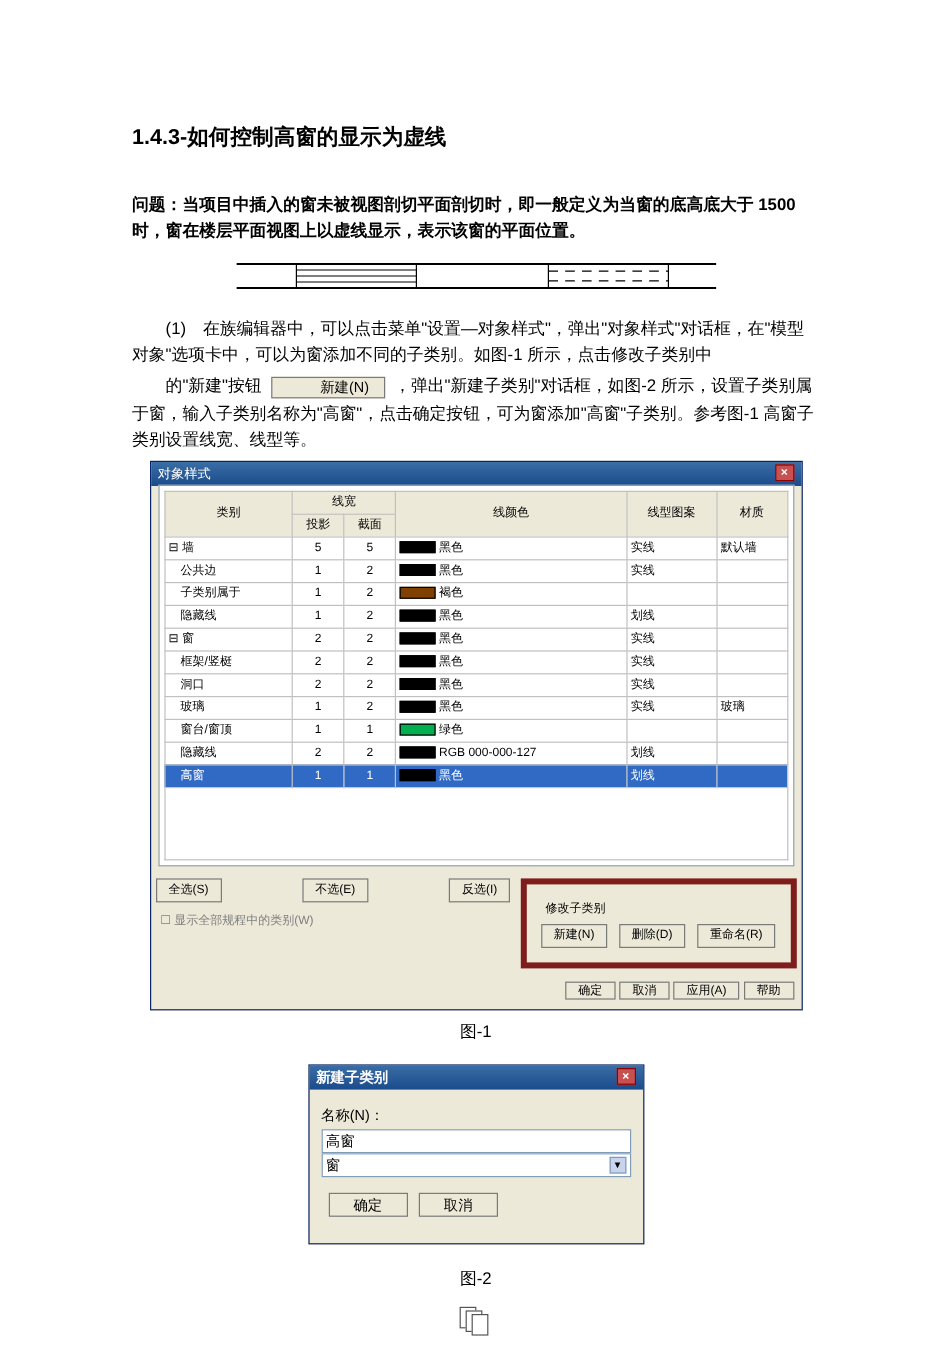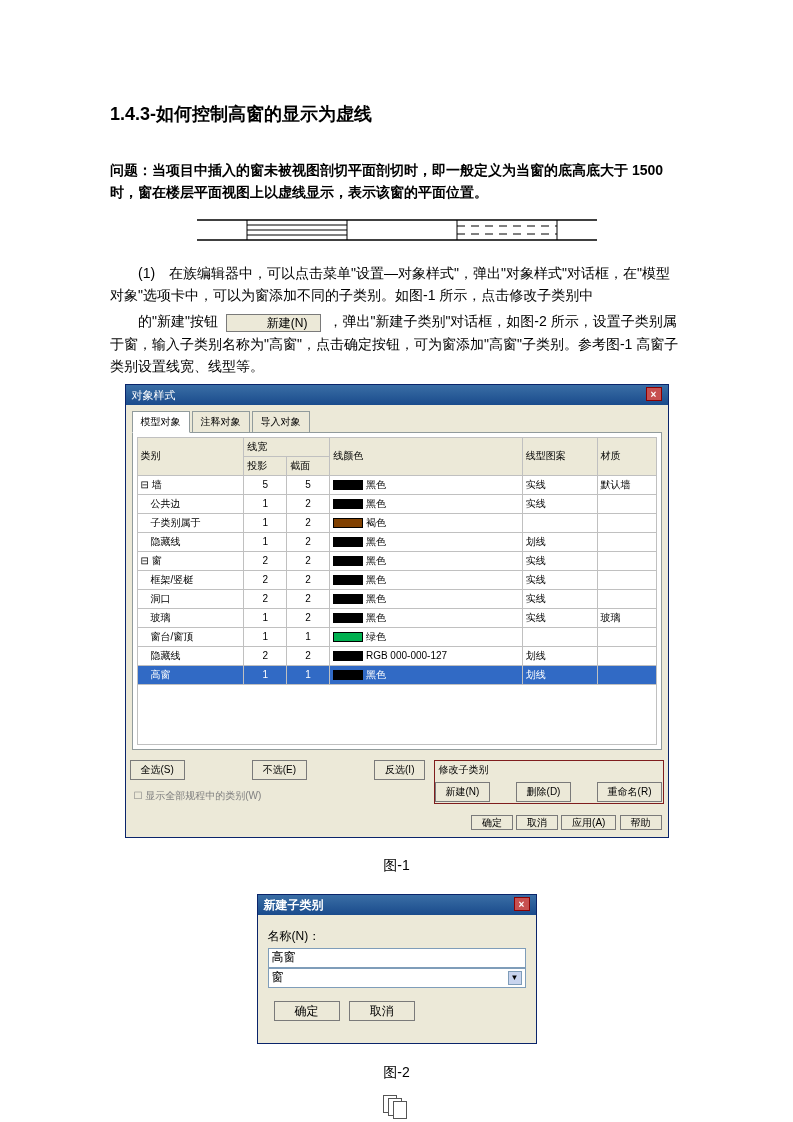--- a/index.html
+++ b/index.html
@@ -13,29 +13,29 @@
 
 .dlg1 { width: 544px; margin: 6px auto 0; border: 1px solid #0a246a; background: #ece9d8; font-size: 11px; }
 .dlg1 .titlebar { background: linear-gradient(#3a6ea5,#1a4b8c); color: #fff; height: 20px; line-height: 20px; padding: 0 6px; display: flex; justify-content: space-between; }
 .closex { width: 16px; height: 14px; background: #c75050; color: #fff; text-align: center; font-weight: bold; line-height: 14px; font-size: 10px; border: 1px solid #8b0000; margin-top: 2px; }
 .tabs { display: flex; margin: 6px 6px 0; }
 .tab { border: 1px solid #919b9c; background: #ece9d8; padding: 2px 8px; margin-right: 2px; font-size: 10px; }
 .tab.active { background: #fff; border-bottom-color: #fff; }
 .panel { border: 1px solid #919b9c; background: #fff; margin: -1px 6px 6px; padding: 4px; }
 table.grid { width: 100%; border-collapse: collapse; font-size: 10px; }
 table.grid th, table.grid td { border: 1px solid #c0c0c0; padding: 1px 3px; height: 15px; text-align: left; background: #fff; }
-table.grid th { background: #ece9d8; font-weight: normal; }
+table.grid th { background: #ece9d8; text-align: center; font-weight: normal; }
 .swatch { width: 30px; height: 10px; display: inline-block; border: 1px solid #000; vertical-align: middle; }
 tr.sel td { background: #316ac5; color: #fff; }
 .btnrow { display: flex; justify-content: space-between; padding: 4px; }
 .btn { border: 1px solid #7a7a7a; background: #ece9d8; padding: 1px 10px; font-size: 10px; }
-.groupbox { border: 1px solid #7f1d1d; padding: 0; margin: 4px; }
+.groupbox { border: 5px solid #7f1d1d; padding: 12px; margin: 4px; }
 .groupbox .title { font-size: 10px; margin-top: -12px; background: #ece9d8; display: inline-block; padding: 0 4px; }
 .chk { font-size: 10px; color: #808080; margin: 4px 8px; }
-.caption { text-align: center; margin: 16px 0 12px; }
+.caption { text-align: center; margin: 6px 0 12px; }
 
 
 .dlg2 { width: 280px; margin: 17px auto; border: 1px solid #0a246a; background: #ece9d8; font-size: 12px; }
 .dlg2 .titlebar { background: linear-gradient(#3a6ea5,#1a4b8c); color: #fff; height: 20px; line-height: 20px; padding: 0 6px; display: flex; justify-content: space-between; font-weight: bold; }
 .dlg2 .body { padding: 8px 10px; }
 .dlg2 label { display: block; font-size: 12px; margin: 4px 0 2px; }
 .dlg2 input[type=text] { width: 100%; border: 1px solid #7f9db9; padding: 1px 3px; height: 20px; font-size: 12px; }
 .selectbox { width: 100%; border: 1px solid #7f9db9; background: #fff; height: 20px; display: flex; align-items: center; justify-content: space-between; padding: 0 3px; }
 .selectbox .arrow { width: 14px; height: 14px; background: #c8d4ee; border: 1px solid #7f9db9; text-align: center; font-size: 8px; line-height: 12px; }
 .dlg2 .btns { padding: 6px 10px 22px; }
@@ -77,25 +77,20 @@
 <p class="para">
   <span>的"新建"按钮</span>
   <span class="inline-btn">新建(N)</span>
   <span>，弹出"新建子类别"对话框，如图-2 所示，设置子类别属于窗，输入子类别名称为"高窗"，点击确定按钮，可为窗添加"高窗"子类别。参考图-1 高窗子类别设置线宽、线型等。</span>
 </p>
 
 <div class="dlg1">
   <div class="titlebar">
     <span>对象样式</span>
     <span class="closex">×</span>
-  </div>
-  <div class="tabs">
-    <div class="tab active">模型对象</div>
-    <div class="tab">注释对象</div>
-    <div class="tab">导入对象</div>
   </div>
   <div class="panel">
     <table class="grid">
       <thead>
         <tr>
           <th rowspan="2">类别</th>
           <th colspan="2">线宽</th>
           <th rowspan="2">线颜色</th>
           <th rowspan="2">线型图案</th>
           <th rowspan="2">材质</th>

